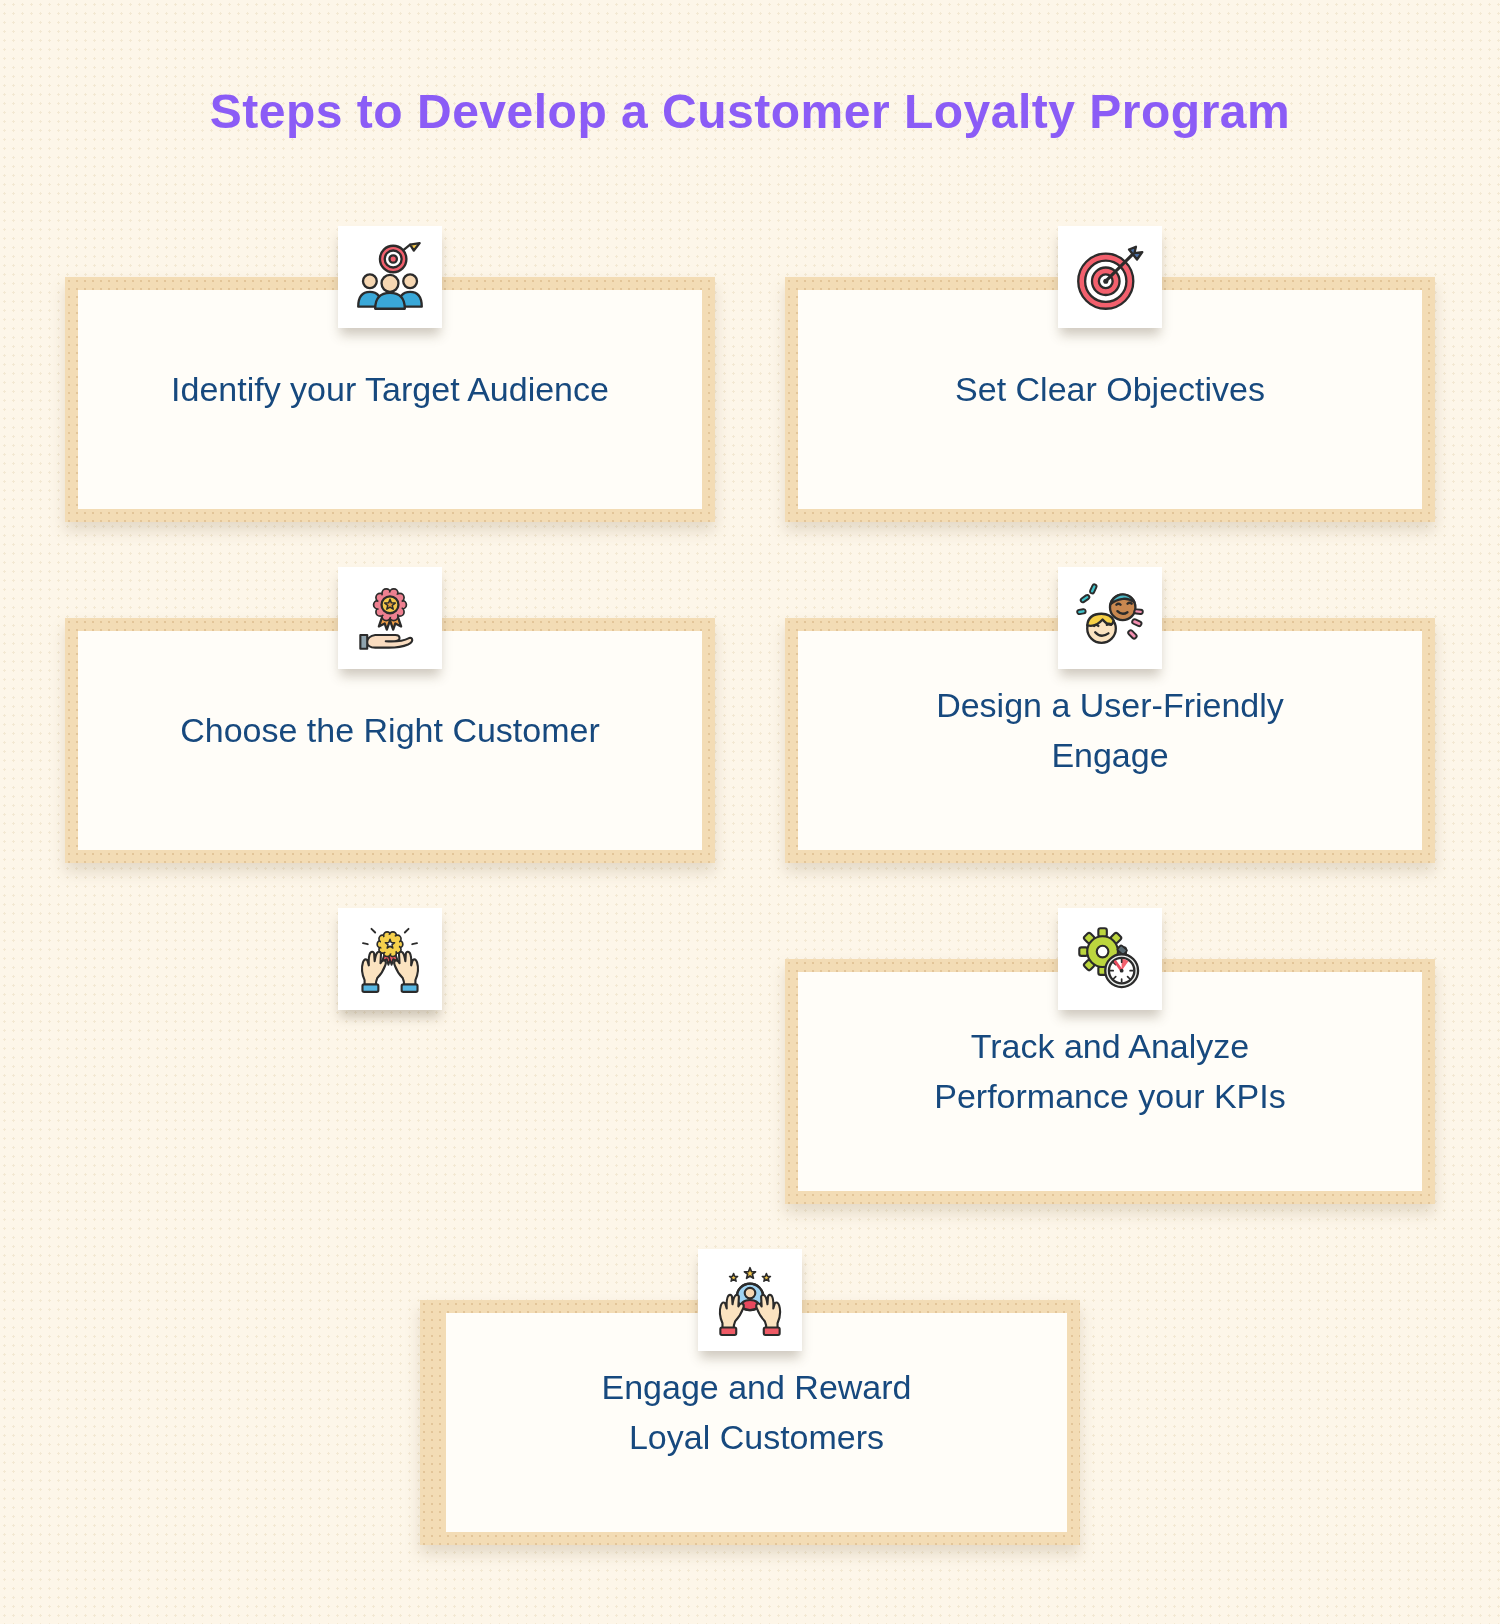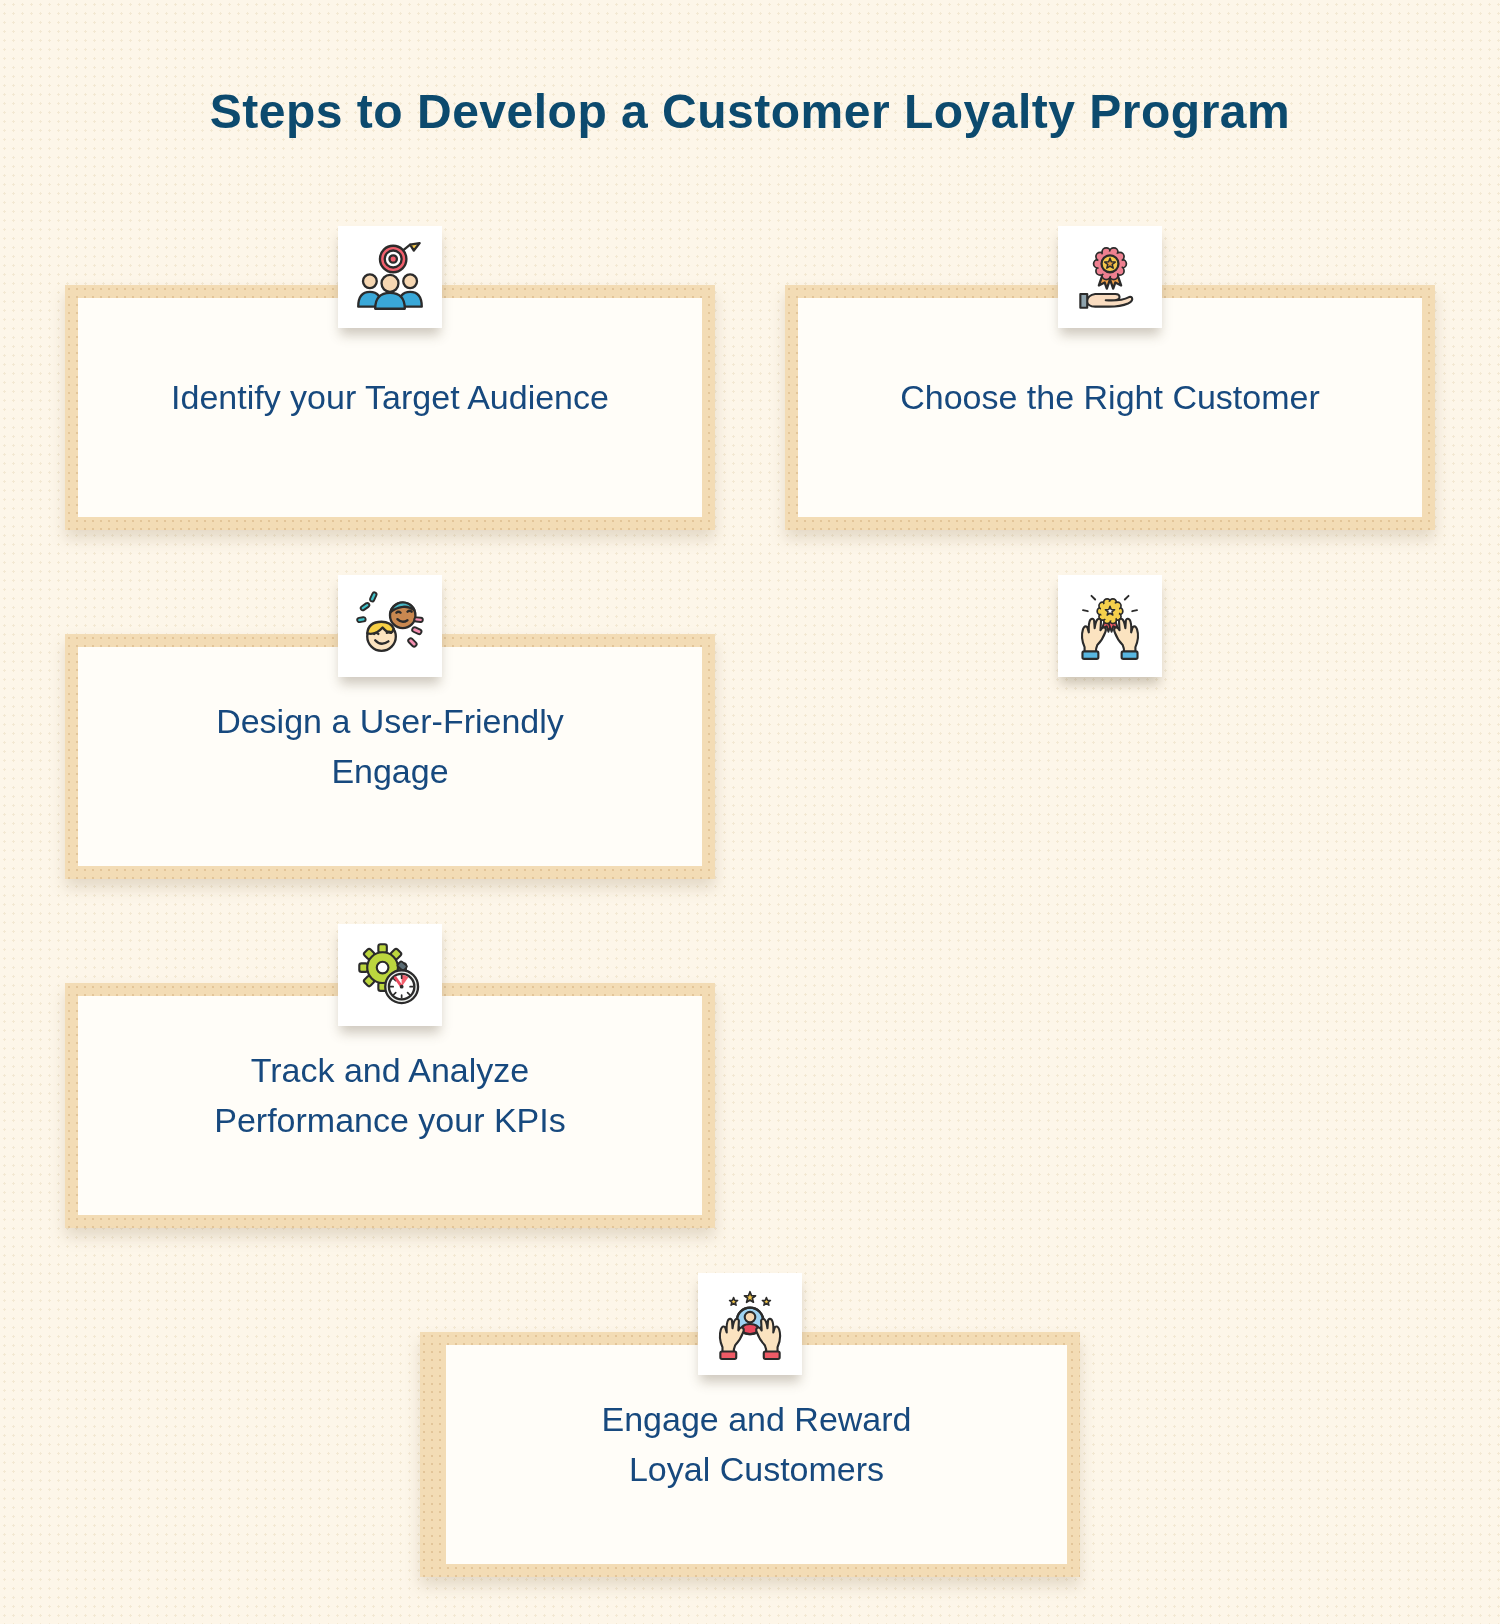--- a/index.html
+++ b/index.html
@@ -10,36 +10,35 @@
     background-size:9px 9px;
     font-family:"Liberation Sans", sans-serif;
     overflow:hidden;
   }
   .page-title{
     margin:84px 0 0;
     text-align:center;
     font-size:48px;
     font-weight:700;
     letter-spacing:0.5px;
-    color:#0c4a6e;
+    color:#8b5cf6;
     line-height:1.15;
   }
   .grid{
     width:1370px;
     margin:87px auto 0;
     display:grid;
     grid-template-columns:650px 650px;
     column-gap:70px;
     row-gap:45px;
   }
   .cell{
     display:flex;
     flex-direction:column;
     align-items:center;
-    gap:8px;
   }
   .cell.span2{ grid-column:1 / -1; }
   .icon-box{
     width:104px;height:102px;
     background:#ffffff;
     display:flex;align-items:center;justify-content:center;
     box-shadow:0 9px 11px -2px rgba(95,82,60,0.30);
     margin-bottom:-51px;
     position:relative;
     z-index:2;
@@ -98,20 +97,40 @@
         </g>
       </svg>
     </div>
     <div class="frame">
       <div class="card-inner">
         <p class="card-label">Identify your Target Audience</p>
       </div>
     </div>
   </div>
 
+  <div class="cell">
+    <div class="icon-box">
+      <svg width="72" height="72" viewBox="0 0 68 68">
+        <g class="ln" fill="none">
+          <circle cx="30" cy="38" r="26" fill="#f2606d"></circle>
+          <circle cx="30" cy="38" r="19.5" fill="#ffffff"></circle>
+          <circle cx="30" cy="38" r="13" fill="#f2606d"></circle>
+          <circle cx="30" cy="38" r="6.5" fill="#ffffff"></circle>
+          <line x1="30" y1="38" x2="56" y2="12" stroke-width="3"></line>
+          <path d="M52 8 l6.5 -2.5 -1.5 6 7.5 -1 -5 7 z" fill="#4a6fa5"></path>
+          <circle cx="30" cy="38" r="2.4" fill="#2b2b2b" stroke="none"></circle>
+        </g>
+      </svg>
+    </div>
+    <div class="frame">
+      <div class="card-inner">
+        <p class="card-label">Set Clear Objectives</p>
+      </div>
+    </div>
+  </div>
 
   <div class="cell">
     <div class="icon-box">
       <svg width="72" height="72" viewBox="0 0 68 68">
         <g class="ln">
           <path d="M28 29 l-4.5 13 5.5 -2.8 2 5.8 4.5 -13 z" fill="#f0a04a"></path>
           <path d="M40 29 l4.5 13 -5.5 -2.8 -2 5.8 -4.5 -13 z" fill="#f0a04a"></path>
           <g fill="#ee8090" stroke-width="1.6">
             <circle cx="45.5" cy="21.5" r="4"></circle>
               <circle cx="43.3" cy="28.26" r="4"></circle>

